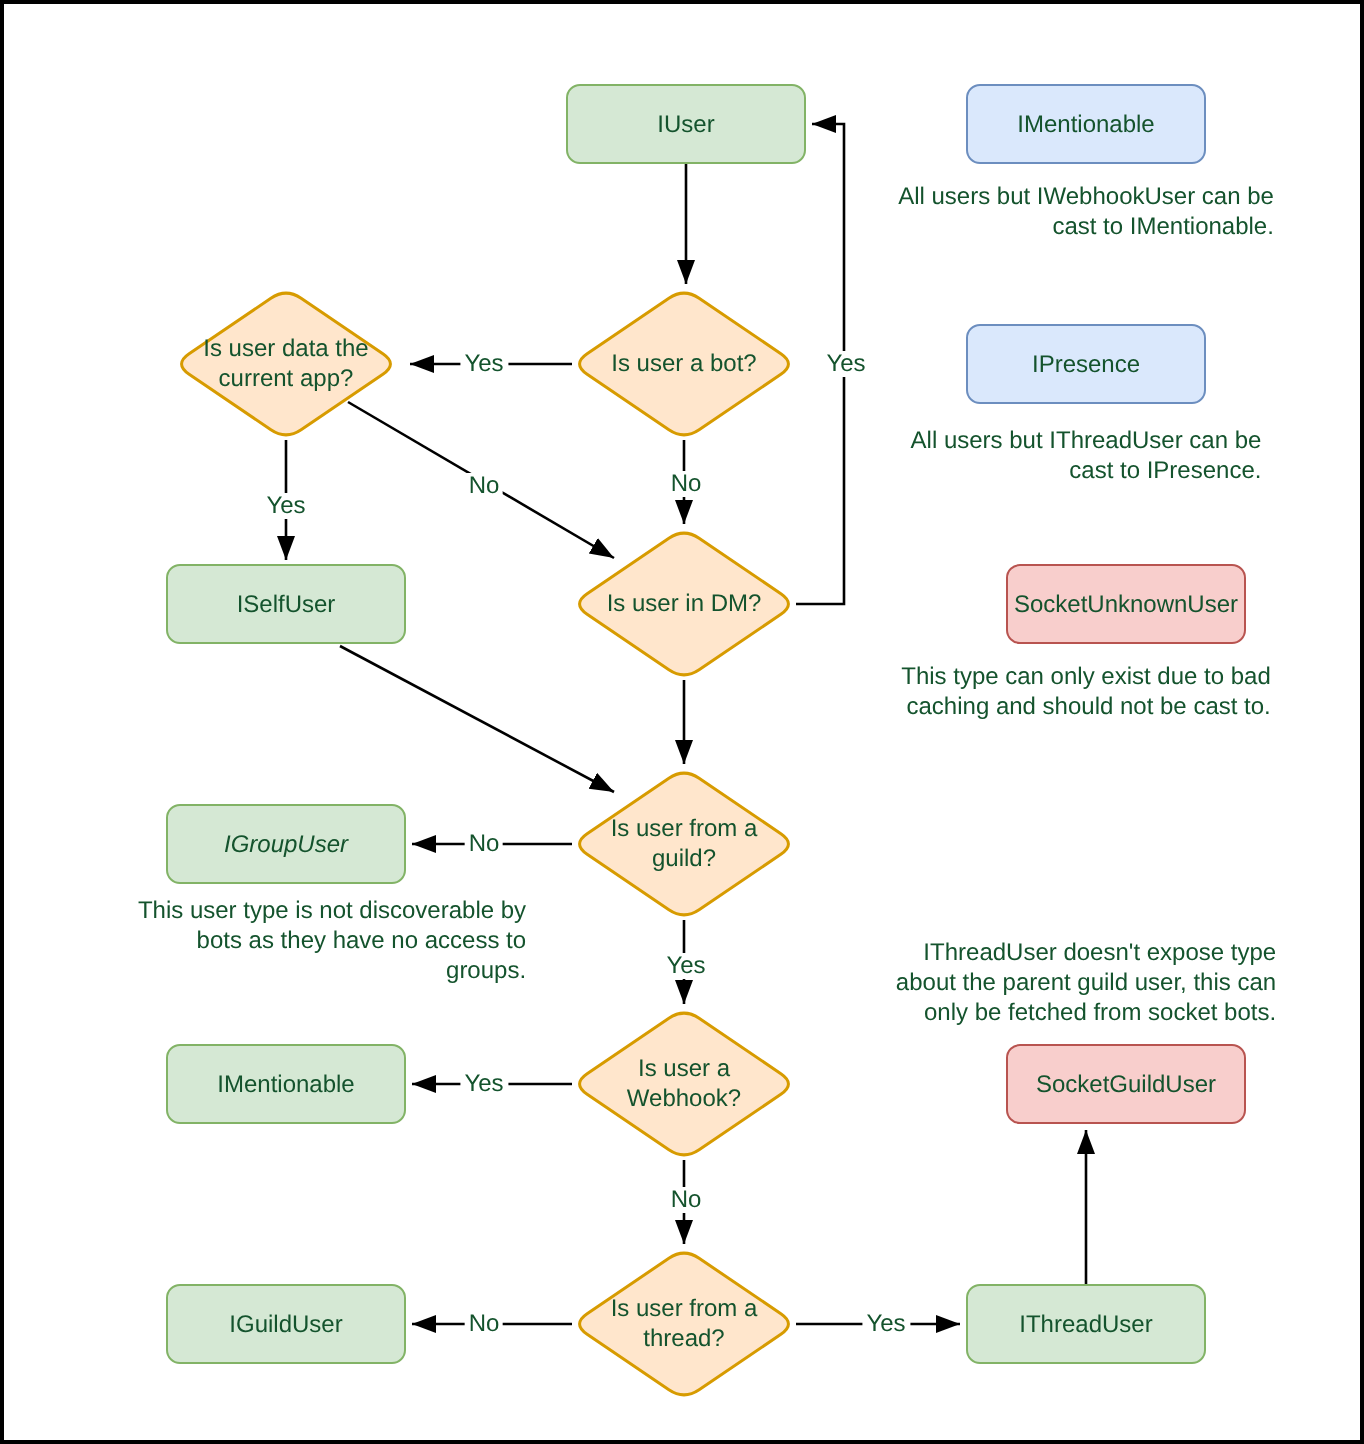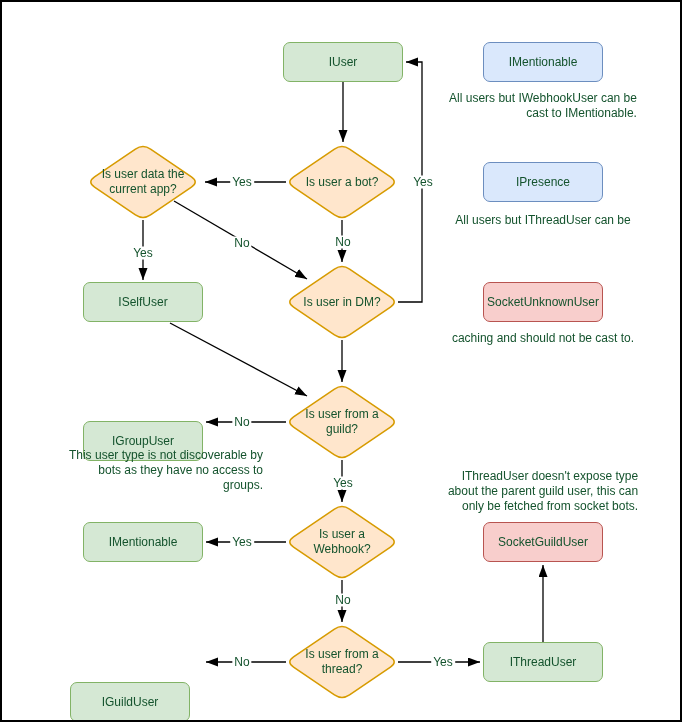--- a/index.html
+++ b/index.html
@@ -13,21 +13,21 @@
   .edge{fill:none;stroke:#000;stroke-width:1.3;}
   .diamond{fill:var(--orange-fill);stroke:var(--orange-stroke);stroke-width:1.5;}
   .node{
     position:absolute;width:120px;height:40px;box-sizing:border-box;
     border:1.5px solid;border-radius:7px;
     display:flex;align-items:center;justify-content:center;
     text-align:center;white-space:nowrap;
   }
   .green{background:var(--green-fill);border-color:var(--green-stroke);}
   .blue{background:var(--blue-fill);border-color:var(--blue-stroke);}
-  .red{background:var(--red-fill);border-color:var(--red-stroke);}
+  .red{background:var(--red-fill);border-color:var(--red-stroke);margin-left:20px;}
   .dlabel{
     position:absolute;transform:translate(-50%,-50%);
     text-align:center;line-height:15px;white-space:nowrap;
   }
   .caption{
     position:absolute;transform:translateX(-50%);
     text-align:right;line-height:15px;white-space:nowrap;
   }
   .elabel{
     position:absolute;transform:translate(-50%,-50%);
@@ -68,24 +68,24 @@
     <path class="diamond" d="M347.56,387.13 L388.44,414.87 Q396,420 388.44,425.13 L347.56,452.87 Q340,458 332.44,452.87 L291.56,425.13 Q284,420 291.56,414.87 L332.44,387.13 Q340,382 347.56,387.13 Z"></path>
     <path class="diamond" d="M347.56,507.13 L388.44,534.87 Q396,540 388.44,545.13 L347.56,572.87 Q340,578 332.44,572.87 L291.56,545.13 Q284,540 291.56,534.87 L332.44,507.13 Q340,502 347.56,507.13 Z"></path>
     <path class="diamond" d="M347.56,627.13 L388.44,654.87 Q396,660 388.44,665.13 L347.56,692.87 Q340,698 332.44,692.87 L291.56,665.13 Q284,660 291.56,654.87 L332.44,627.13 Q340,622 347.56,627.13 Z"></path>
   </svg>
 
   <div class="node green" style="left:281px;top:40px;">IUser</div>
   <div class="node blue" style="left:481px;top:40px;">IMentionable</div>
   <div class="node blue" style="left:481px;top:160px;">IPresence</div>
   <div class="node green" style="left:81px;top:280px;">ISelfUser</div>
   <div class="node red" style="left:481px;top:280px;">SocketUnknownUser</div>
-  <div class="node green" style="left:81px;top:419px;">IGroupUser</div>
+  <div class="node green" style="left:81px;top:400px;font-style:italic;">IGroupUser</div>
   <div class="node green" style="left:81px;top:520px;">IMentionable</div>
   <div class="node red" style="left:481px;top:520px;">SocketGuildUser</div>
-  <div class="node green" style="left:68px;top:640px;margin-top:40px;">IGuildUser</div>
+  <div class="node green" style="left:81px;top:640px;">IGuildUser</div>
   <div class="node green" style="left:481px;top:640px;">IThreadUser</div>
 
   <div class="dlabel" style="left:141px;top:180px;">
     <div>Is user data the</div>
     <div>current app?</div>
   </div>
   <div class="dlabel" style="left:340px;top:180px;">
     <div>Is user a bot?</div>
   </div>
   <div class="dlabel" style="left:340px;top:300px;">
@@ -115,22 +115,24 @@
   <div class="elabel" style="left:341px;top:598px;">No</div>
   <div class="elabel" style="left:240px;top:660px;">No</div>
   <div class="elabel" style="left:441px;top:660px;">Yes</div>
 
   <div class="caption" style="left:541px;top:89px;">
     <div>All users but IWebhookUser can be</div>
     <div>cast to IMentionable.</div>
   </div>
   <div class="caption" style="left:541px;top:211px;">
     <div>All users but IThreadUser can be</div>
+    <div>cast to IPresence.</div>
   </div>
   <div class="caption" style="left:541px;top:329px;">
+    <div>This type can only exist due to bad</div>
     <div>caching and should not be cast to.</div>
   </div>
   <div class="caption" style="left:140px;top:446px;margin-left:24px;">
     <div>This user type is not discoverable by</div>
     <div>bots as they have no access to</div>
     <div>groups.</div>
   </div>
   <div class="caption" style="left:541px;top:467px;">
     <div>IThreadUser doesn't expose type</div>
     <div>about the parent guild user, this can</div>

